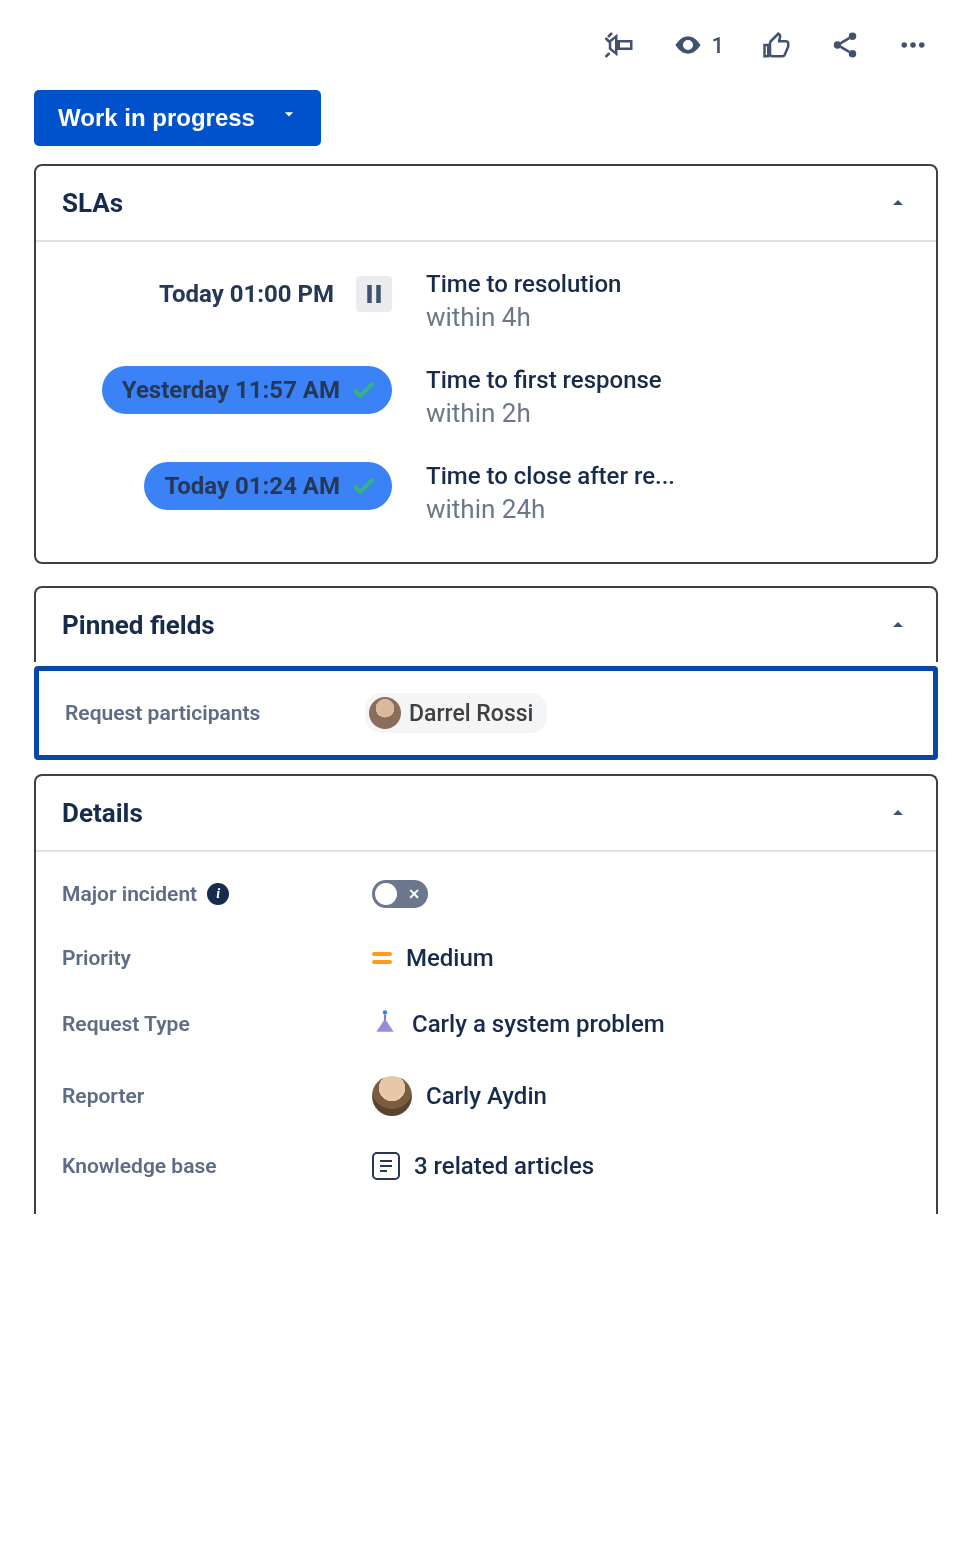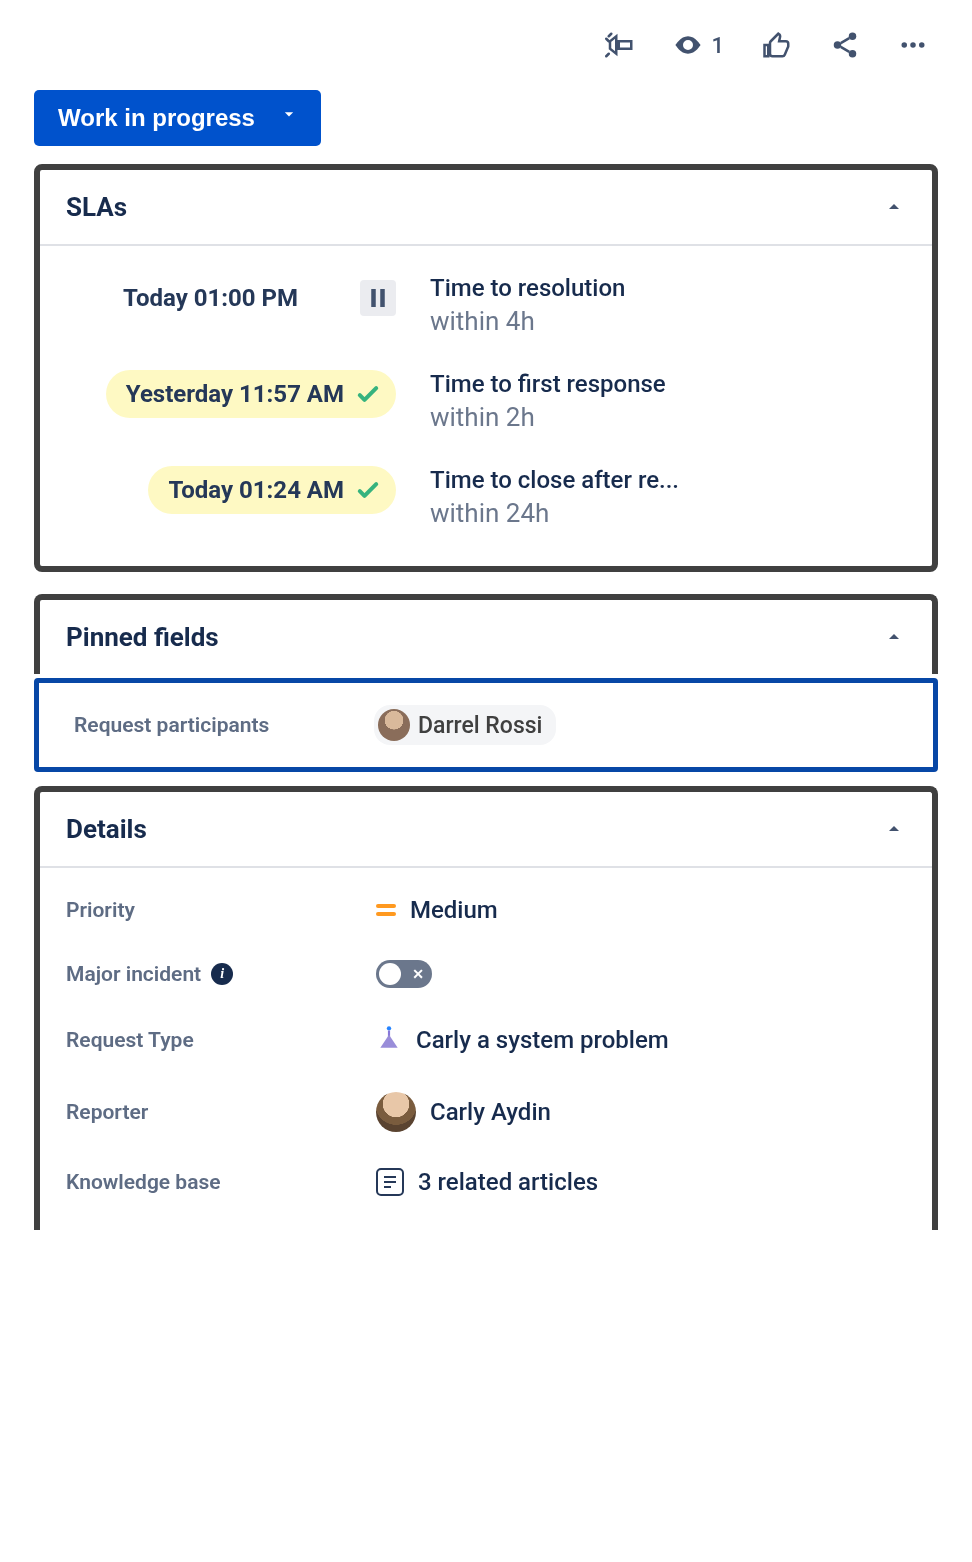--- a/index.html
+++ b/index.html
@@ -36,21 +36,21 @@
     border: none;
     border-radius: 5px;
     padding: 14px 22px 14px 24px;
     font-size: 24px;
     font-weight: 700;
     cursor: pointer;
     margin-bottom: 18px;
   }
   .status-btn svg { width: 20px; height: 20px; fill: #fff; }
   .panel {
-    border: 6px solid #404040;
+    border: 2px solid #404040;
     border-radius: 8px;
     margin-bottom: 22px;
     background: #fff;
   }
   .panel-header {
     display: flex;
     justify-content: space-between;
     align-items: center;
     padding: 22px 26px;
     border-bottom: 2px solid #DFE1E6;
@@ -64,42 +64,41 @@
     display: flex;
     align-items: flex-start;
     margin-bottom: 34px;
   }
   .sla-row:last-child { margin-bottom: 4px; }
   .sla-left {
     width: 330px;
     display: flex;
     justify-content: flex-end;
     align-items: center;
-    gap: 40px;
   }
   .sla-pill {
     display: inline-flex;
     align-items: center;
     gap: 10px;
-    background: #fef9c3;
+    background: #3b82f6;
     border-radius: 28px;
     padding: 10px 14px 10px 20px;
     font-size: 24px;
     font-weight: 700;
     color: #253858;
   }
   .sla-pill.nopill { background: transparent; }
   .pause-box { background: #EBECF0; width:36px; height:36px; display:inline-flex; align-items:center; justify-content:center; border-radius:4px; margin-left:8px;}
   .sla-right { flex: 1; padding-left: 34px; }
   .sla-name { font-size: 24px; font-weight: 500; color: #172B4D; margin-bottom: 4px; }
   .sla-target { font-size: 26px; color: #6B778C; }
   .highlight-box {
     border: 5px solid #0747A6;
     border-radius: 4px;
-    padding: 22px 35px;
+    padding: 22px 26px;
     margin-bottom: 14px;
     display:flex;
     align-items:center;
   }
   .field-row {
     display: flex;
     align-items: center;
     margin-bottom: 36px;
   }
   .field-row:last-child { margin-bottom: 0; }
@@ -294,40 +293,40 @@
 <div class="panel" style="border-bottom:none;border-bottom-left-radius:0;border-bottom-right-radius:0;margin-bottom:0;">
   <div class="panel-header">
     <div class="panel-title">Details</div>
     <svg class="chevron" viewBox="0 0 24 24">
         <path d="M7 14l5-5 5 5z"></path>
       </svg>
   </div>
   <div class="panel-body">
 
     <div class="field-row">
+      <div class="field-label">
+        <span>Major incident</span>
+        <span class="info-circle">i</span>
+      </div>
+      <div class="field-value">
+        <div class="toggle">
+          <div class="toggle-knob"></div>
+          <div class="toggle-x">✕</div>
+        </div>
+      </div>
+    </div>
+
+    <div class="field-row">
       <div class="field-label">Priority</div>
       <div class="field-value">
         <span class="priority-icon">
             <span></span>
             <span></span>
           </span>
         <span>Medium</span>
-      </div>
-    </div>
-
-    <div class="field-row">
-      <div class="field-label">
-        <span>Major incident</span>
-        <span class="info-circle">i</span>
-      </div>
-      <div class="field-value">
-        <div class="toggle">
-          <div class="toggle-knob"></div>
-          <div class="toggle-x">✕</div>
-        </div>
       </div>
     </div>
 
     <div class="field-row">
       <div class="field-label">Request Type</div>
       <div class="field-value">
         <span class="reqtype-icon">
           <svg viewBox="0 0 24 24">
               <circle cx="12" cy="4" r="2" fill="#2684FF"></circle>
               <rect x="11" y="6" width="2" height="6" fill="#8777D9"></rect>

